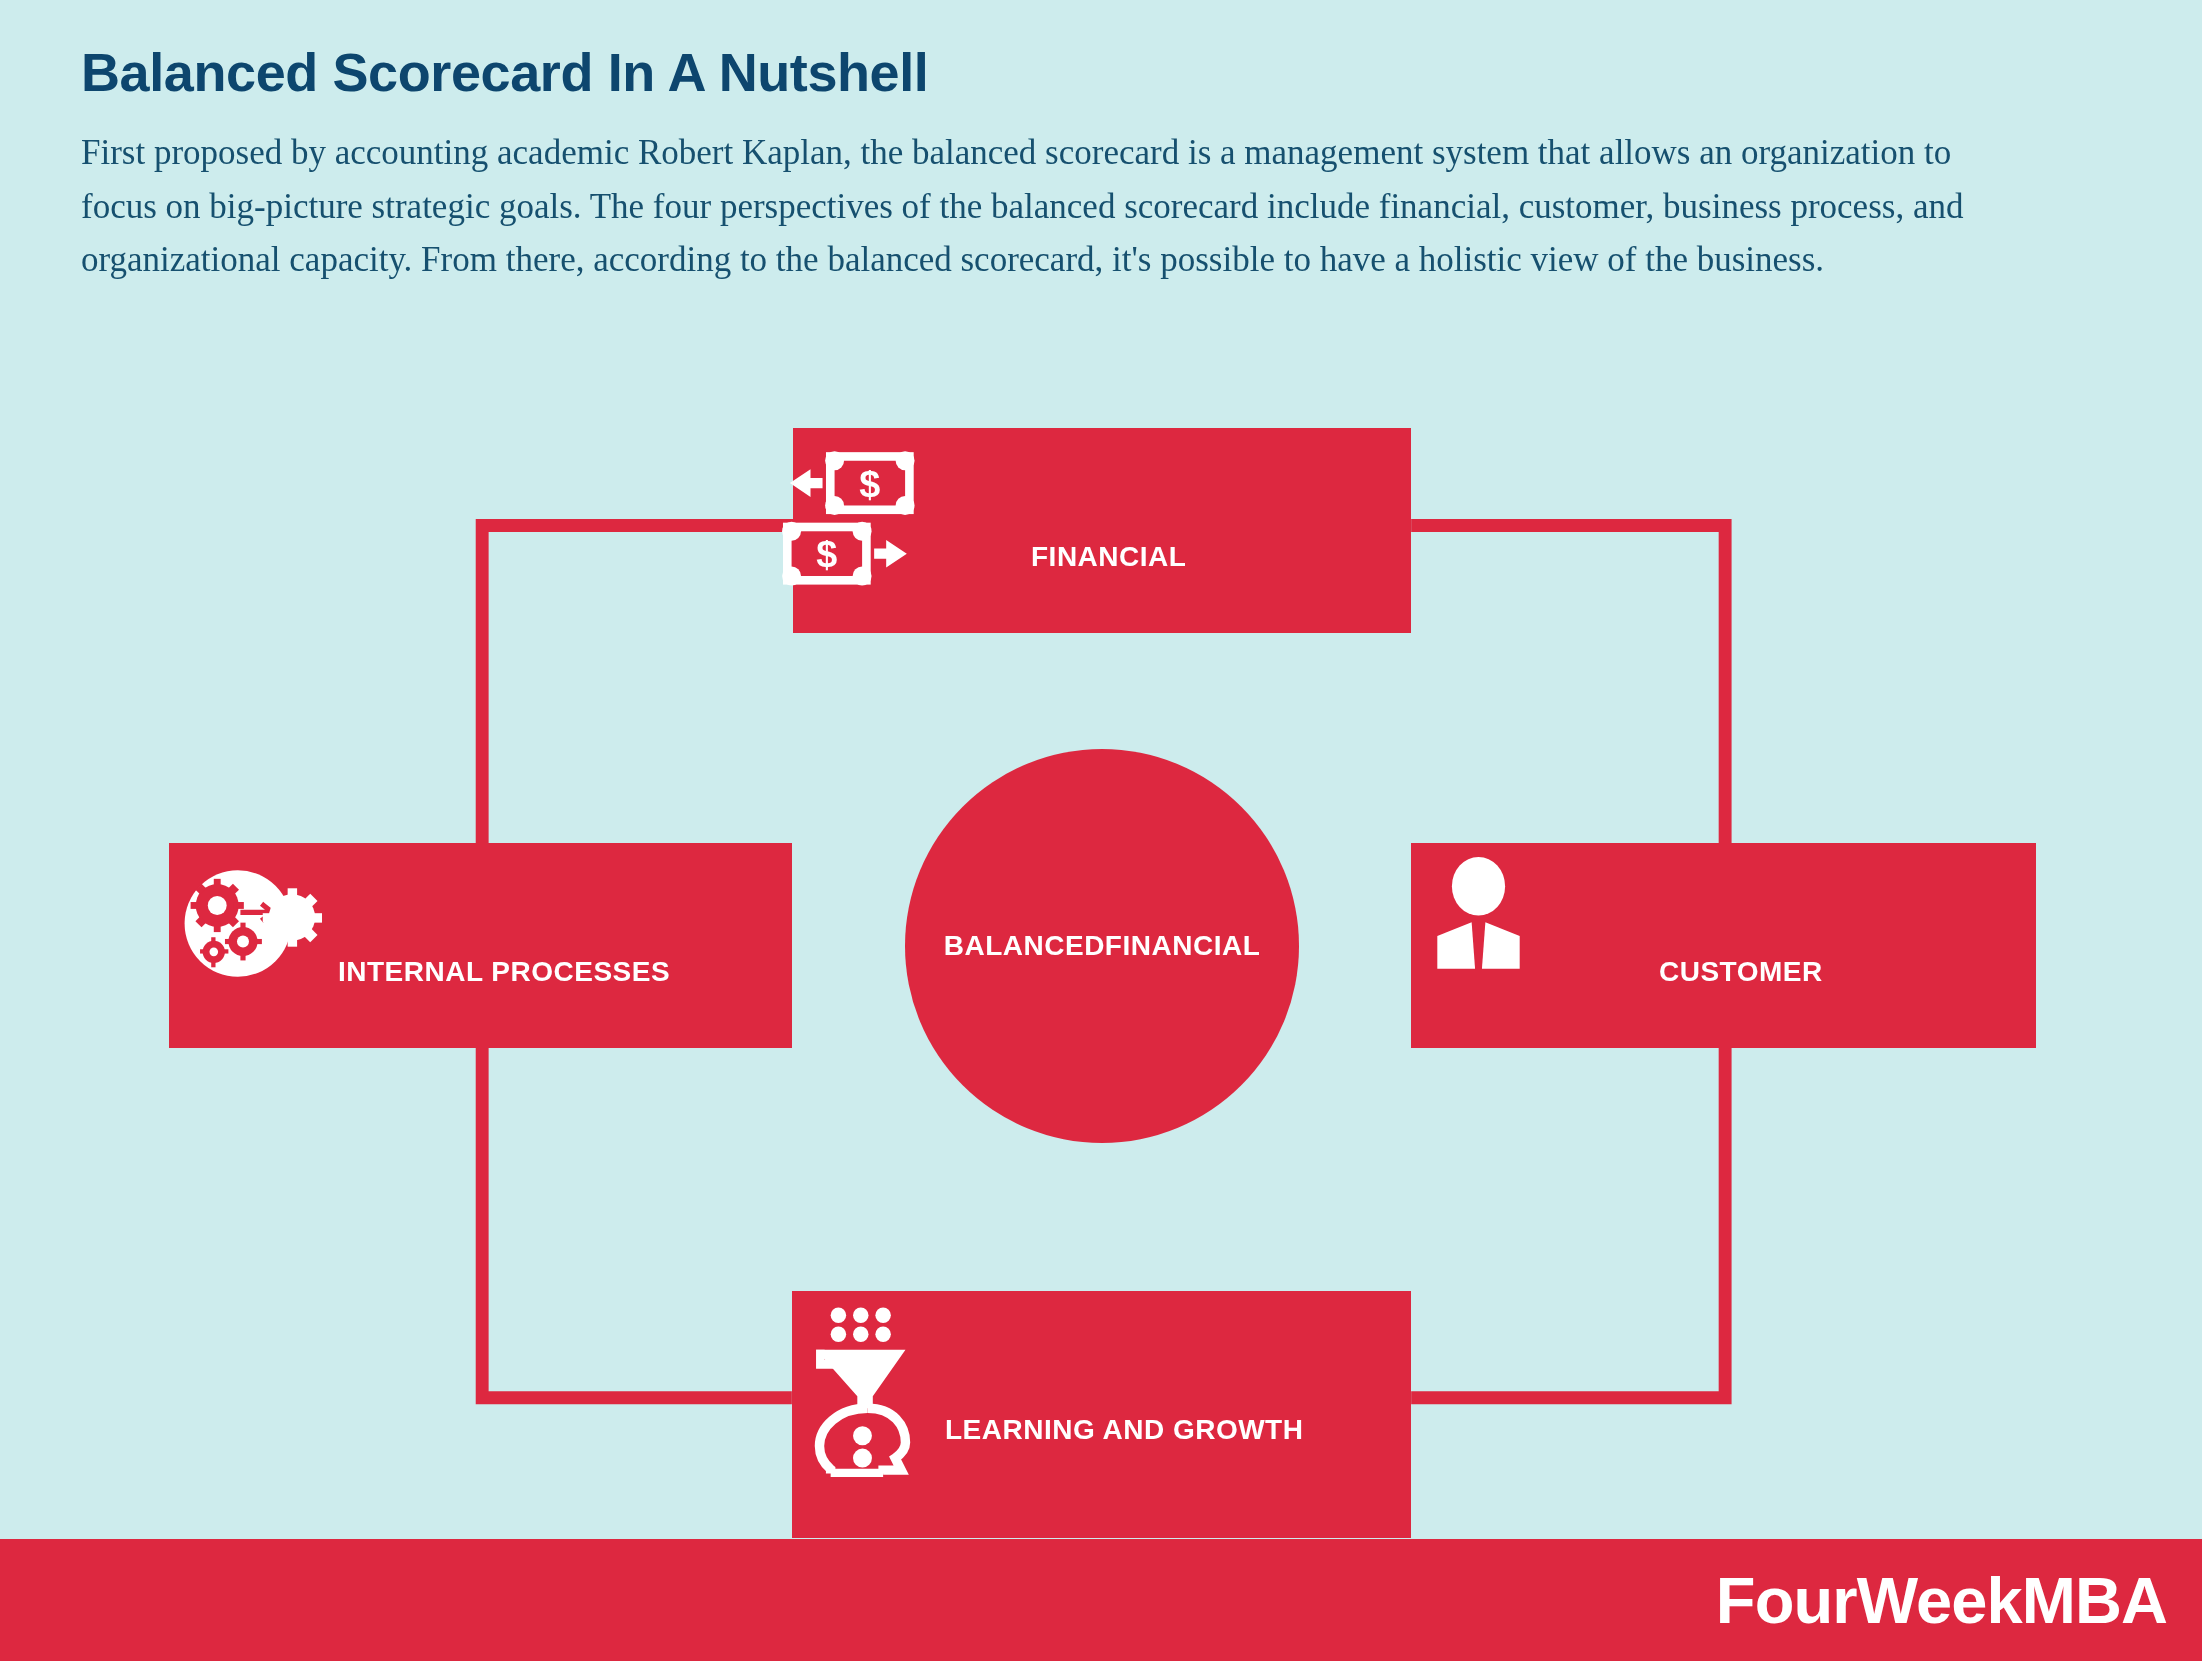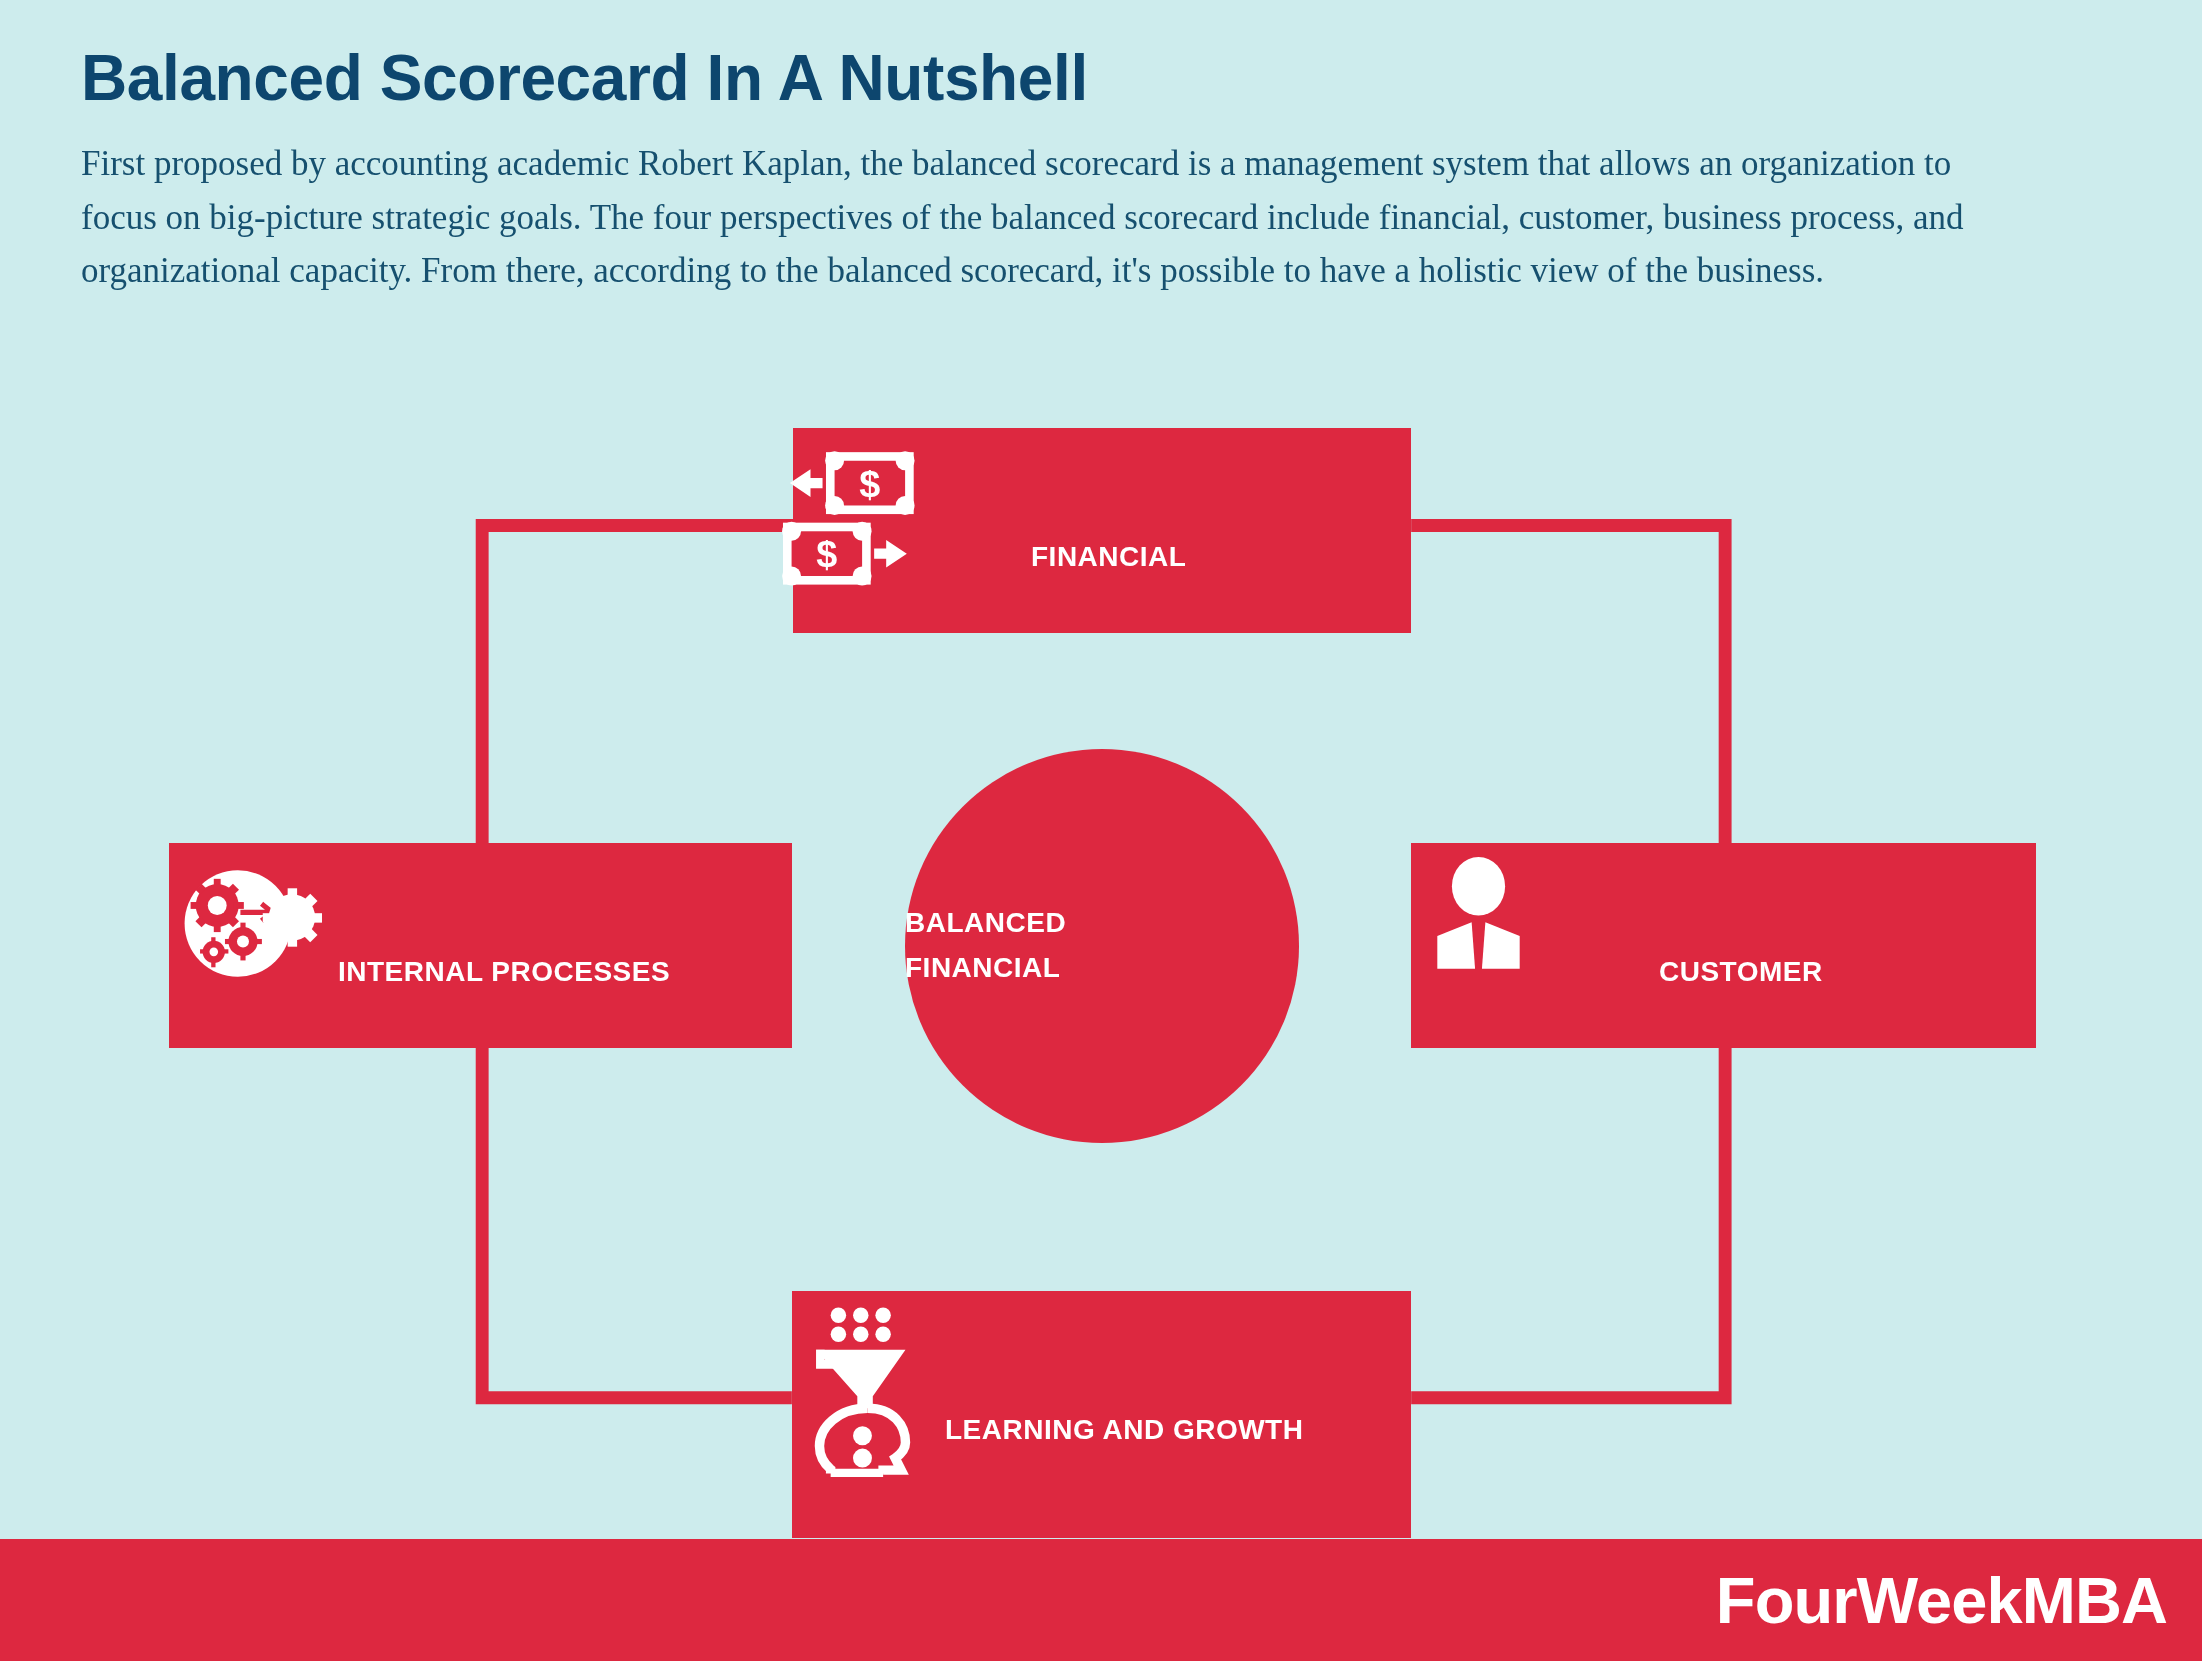--- a/index.html
+++ b/index.html
@@ -8,21 +8,21 @@
     background:#cdeced;
     font-family:"Liberation Sans", sans-serif;
     position:relative;
     overflow:hidden;
   }
 
   
   #header { position:absolute; left:81px; top:43px; width:1979px; }
   #page-title {
     font-family:"Liberation Sans", sans-serif;
-    font-size:64px;
+    font-size:54px;
     font-weight:bold;
     color:#0d466e;
     letter-spacing:-0.4px;
     line-height:1.1;
   }
   #page-subtitle {
     margin-top:24px;
     font-family:"Liberation Serif", serif;
     font-size:35px;
     color:#16506f;
@@ -62,21 +62,22 @@
   #node-learning  .node-label { position:absolute; left:153px; top:96px; }
 
   
   #center-circle {
     position:absolute;
     left:905px; top:749px;
     width:394px; height:394px;
     border-radius:50%;
     background:#dd2840;
     display:flex;
-    flex-direction:column;
+    flex-direction:row;
+    align-items:center;
     justify-content:center;
   }
   #center-circle .center-line {
     color:#ffffff;
     font-size:28px;
     font-weight:bold;
     letter-spacing:0.5px;
     line-height:1.6;
   }
 

